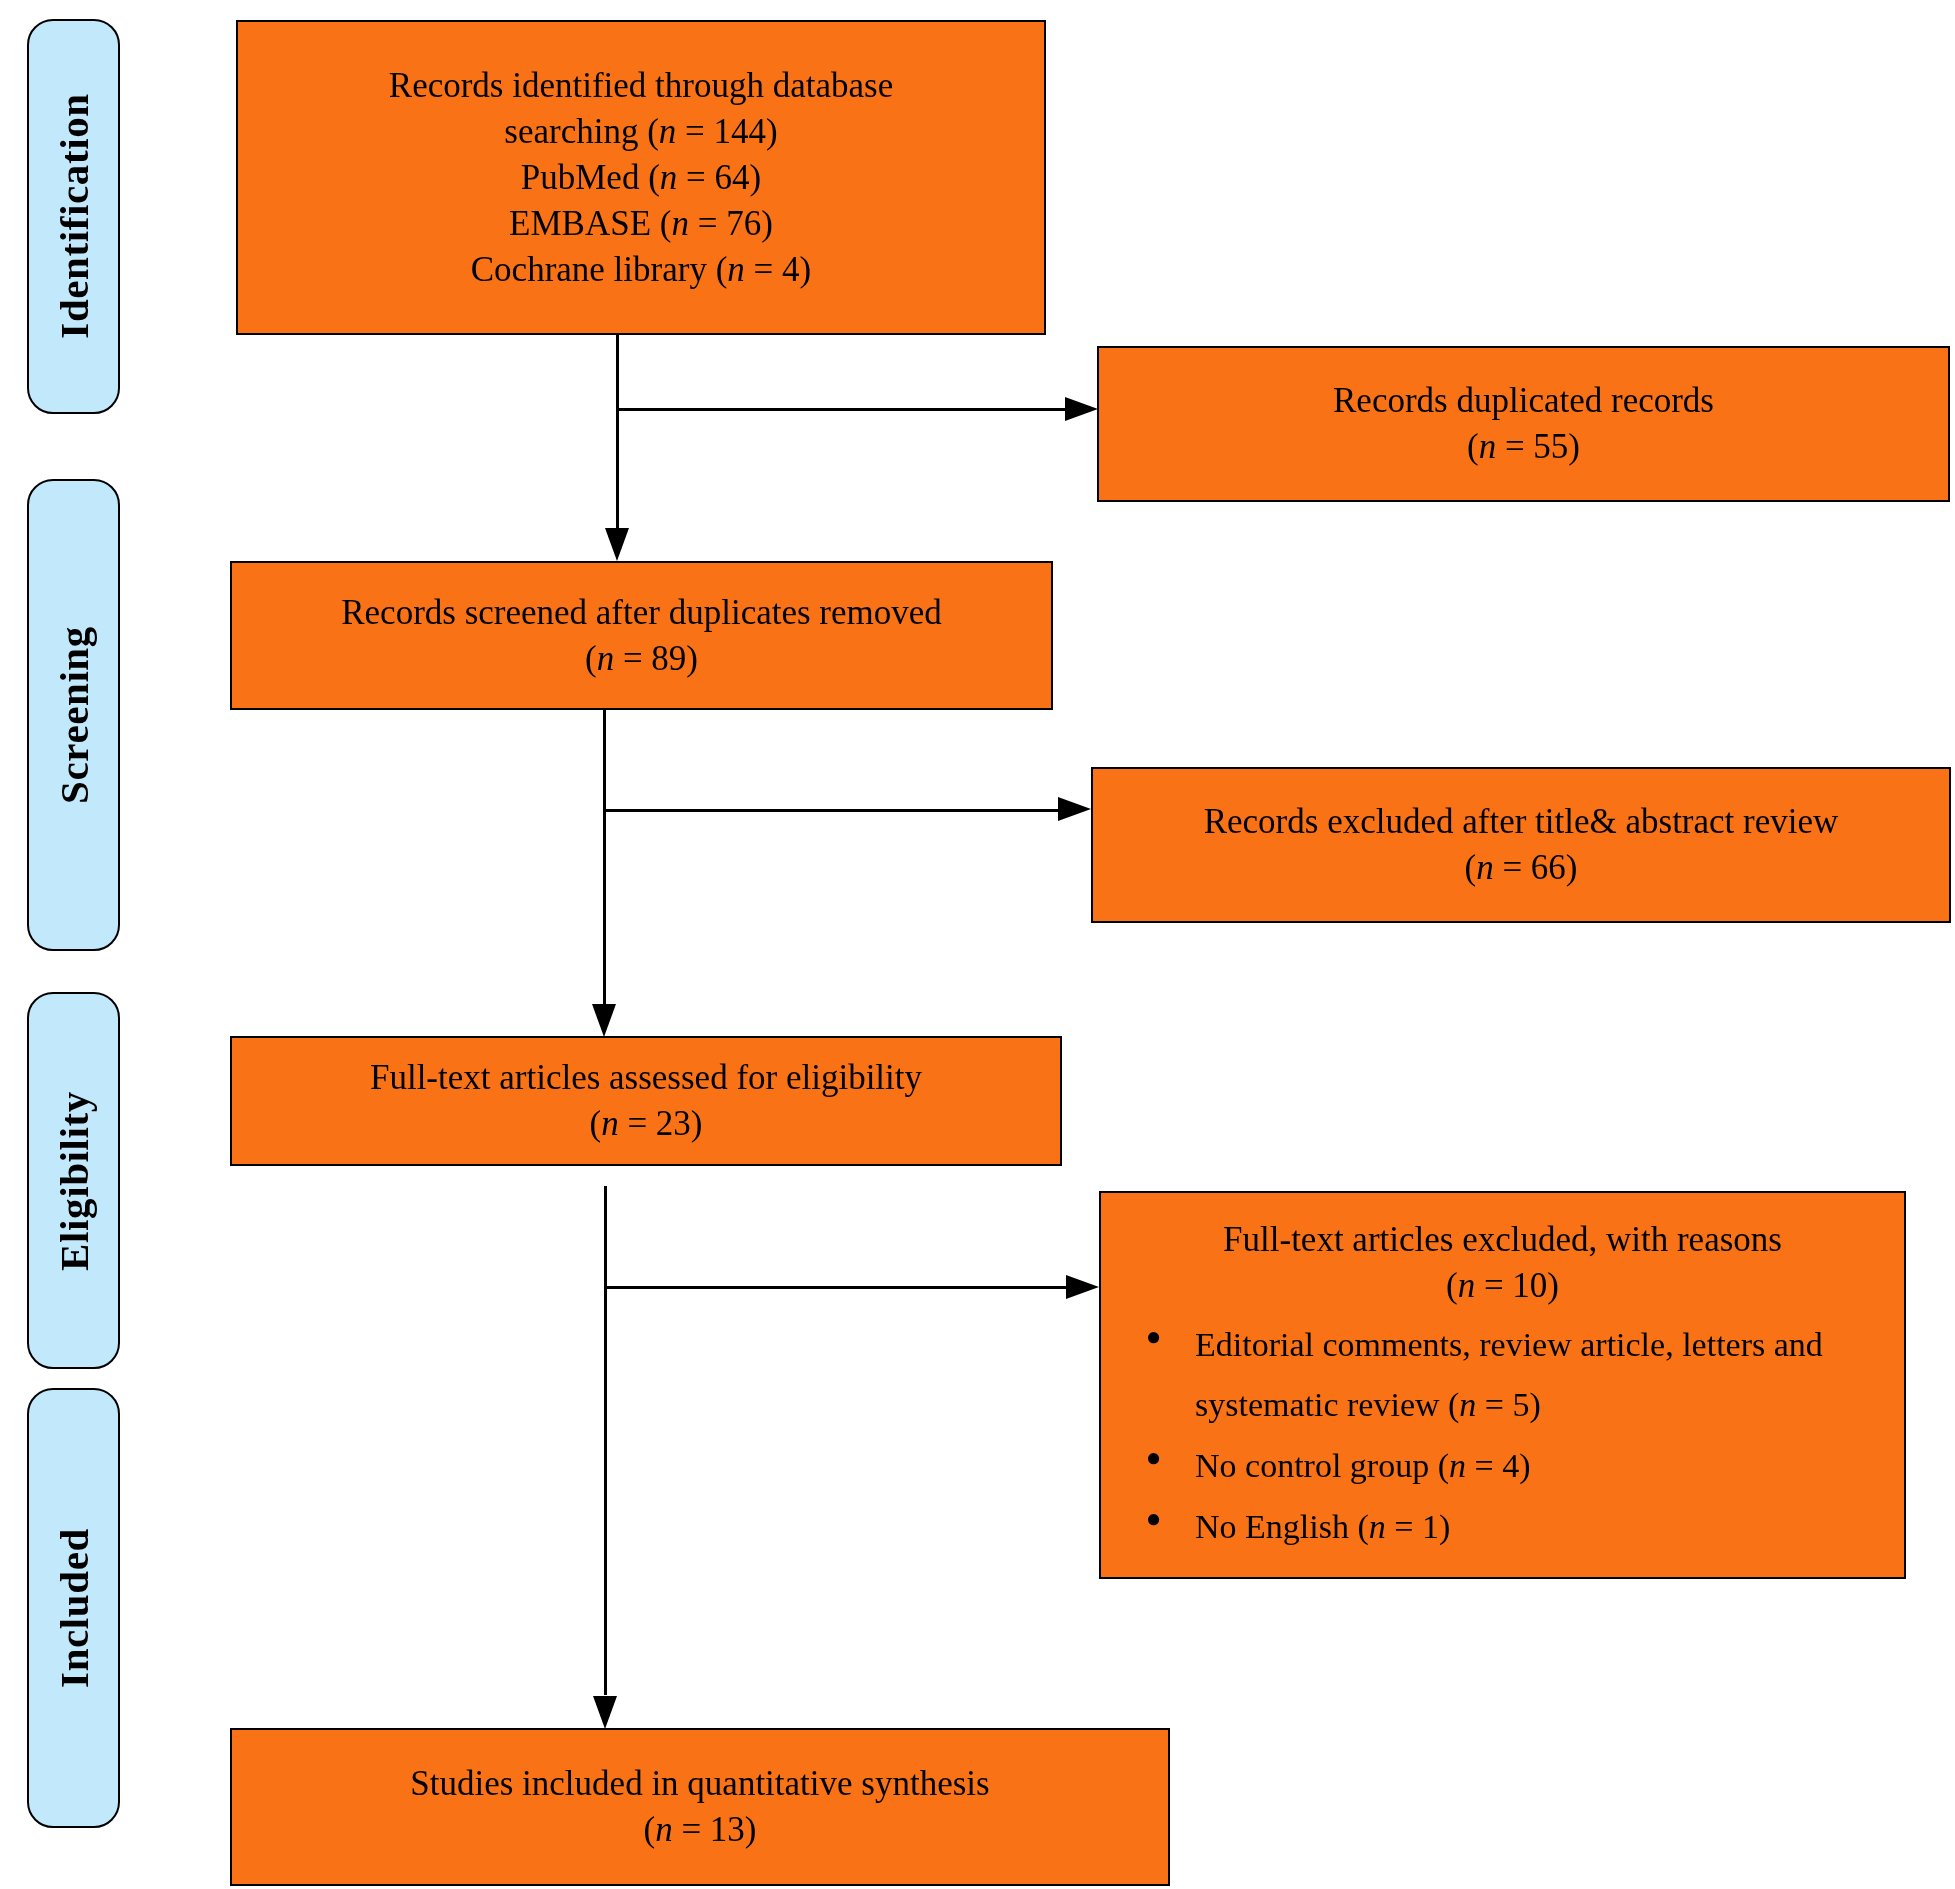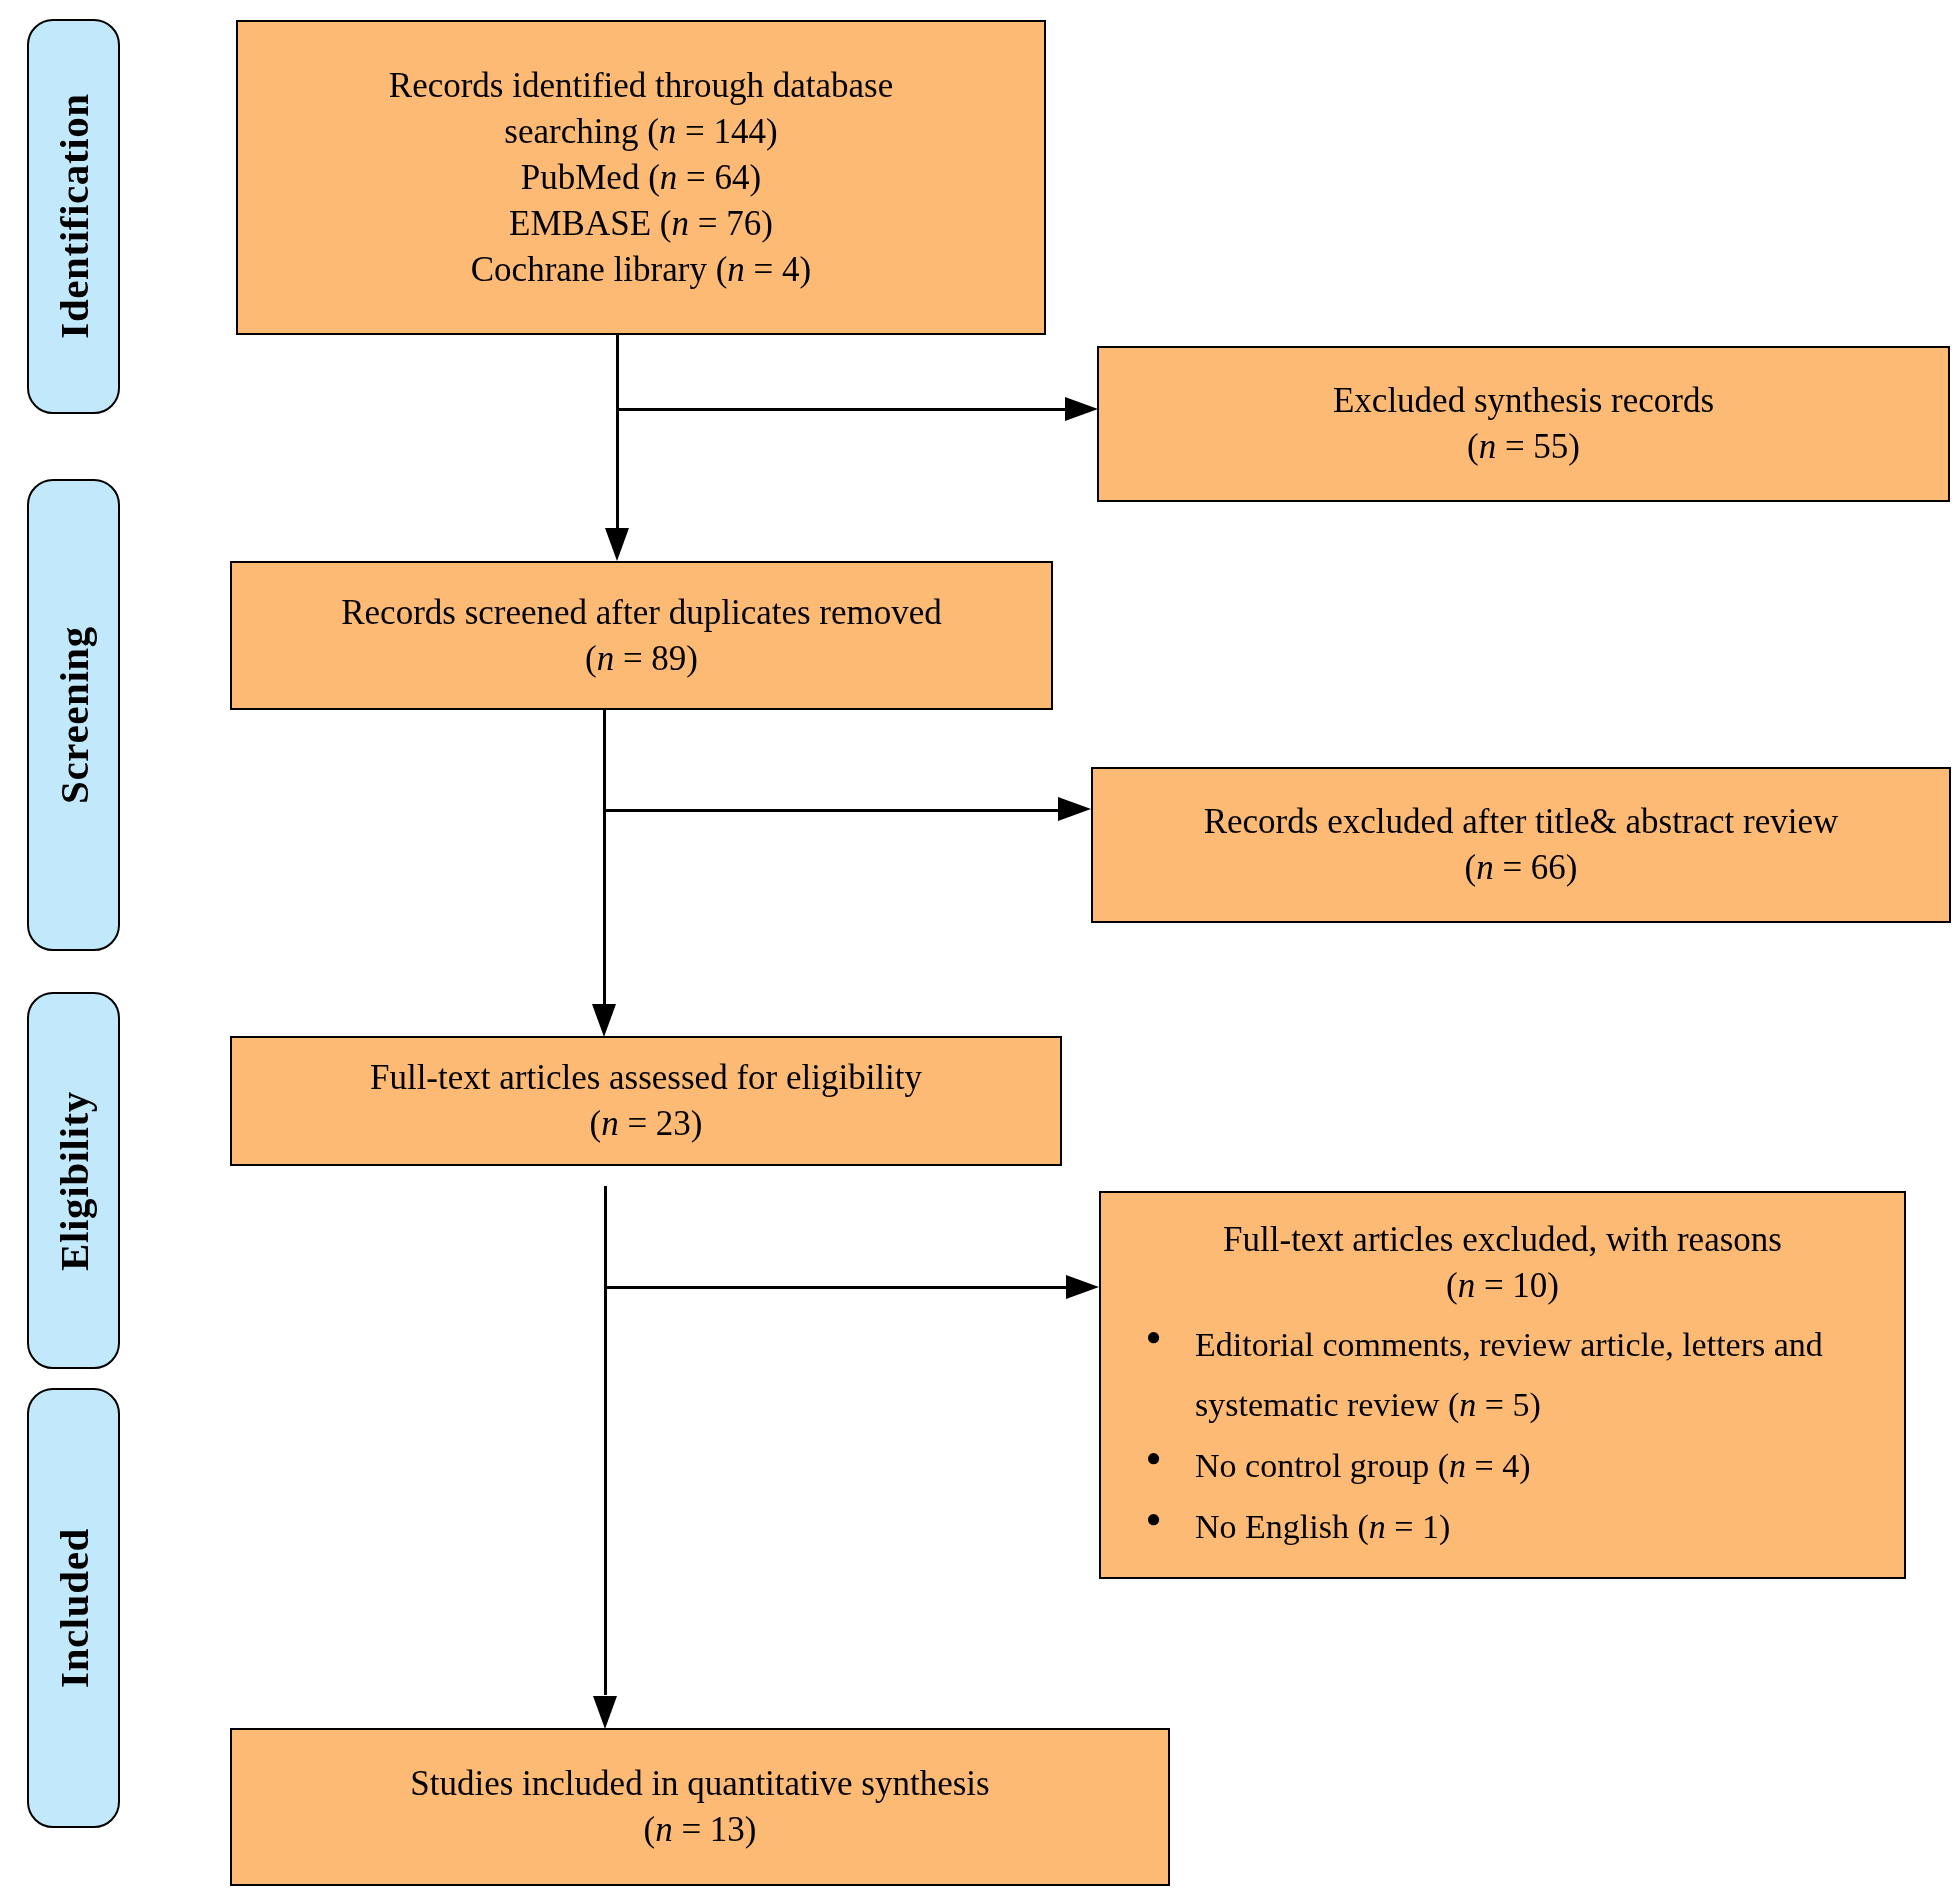--- a/index.html
+++ b/index.html
@@ -5,21 +5,21 @@
   html,body{margin:0;padding:0;background:#ffffff;}
   .canvas{position:relative;width:1955px;height:1890px;background:#ffffff;
           font-family:"Liberation Serif","DejaVu Serif",serif;color:#000;overflow:hidden;}
 
   
   .stage{position:absolute;left:27px;width:93px;background:#C2E9FB;border:2.3px solid #000;
          border-radius:26px;display:flex;align-items:center;justify-content:center;box-sizing:border-box;}
   .stage span{transform:rotate(-90deg);white-space:nowrap;font-weight:bold;font-size:41px;letter-spacing:0.6px;}
 
   
-  .fbox{position:absolute;background:#fdba74;border:2.8px solid #000;box-sizing:border-box;
+  .fbox{position:absolute;background:#f97316;border:2.8px solid #000;box-sizing:border-box;
         display:flex;flex-direction:column;justify-content:center;align-items:center;
         text-align:center;font-size:35px;line-height:46px;}
   .fbox .line{width:100%;}
 
   
   .rbox-top{justify-content:flex-start;padding-top:24px;}
   .bullets{margin-top:5.6px;width:100%;padding-left:38px;box-sizing:border-box;text-align:left;}
   .bullet-item{display:flex;align-items:flex-start;margin-bottom:1.1px;}
   .bullet-glyph{font-size:26px;line-height:44px;width:29px;flex:0 0 29px;margin-right:27px;text-align:center;}
   .bullet-text{font-size:34px;line-height:60px;max-width:666px;}
@@ -68,21 +68,21 @@
     <div class="line">Full-text articles assessed  for eligibility</div>
     <div class="line">(<i>n</i> = 23)</div>
   </div>
 
   <div class="fbox" style="left:230px;top:1728px;width:940px;height:158px;">
     <div class="line">Studies included in quantitative synthesis</div>
     <div class="line">(<i>n</i> = 13)</div>
   </div>
 
   <div class="fbox" style="left:1097px;top:346px;width:853px;height:156px;">
-    <div class="line">Excluded synthesis records</div>
+    <div class="line">Records duplicated records</div>
     <div class="line">(<i>n</i> = 55)</div>
   </div>
 
   <div class="fbox" style="left:1091px;top:767px;width:860px;height:156px;">
     <div class="line">Records excluded after title&amp; abstract review</div>
     <div class="line">(<i>n</i> = 66)</div>
   </div>
 
   <div class="fbox rbox-top" style="left:1099px;top:1191px;width:807px;height:388px;">
     <div class="line">Full-text articles excluded, with reasons</div>

